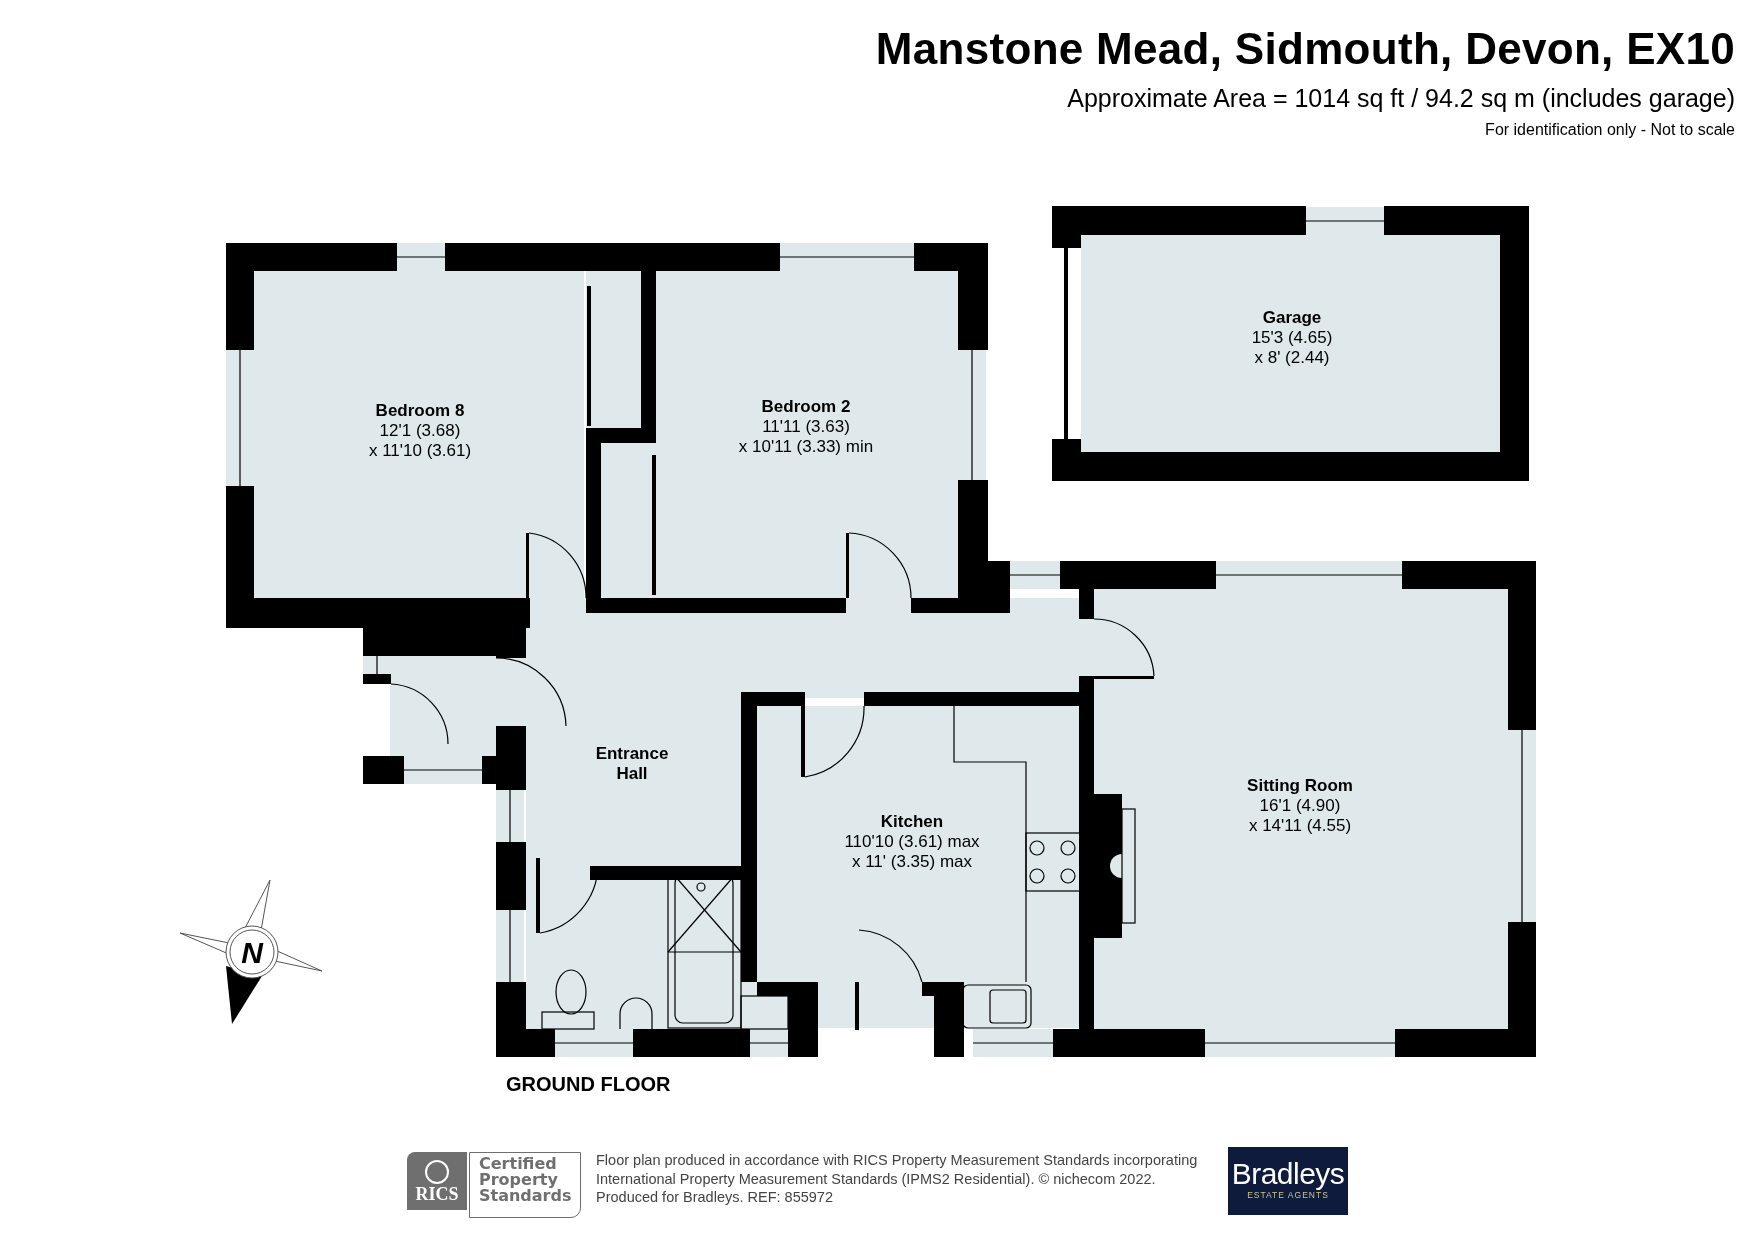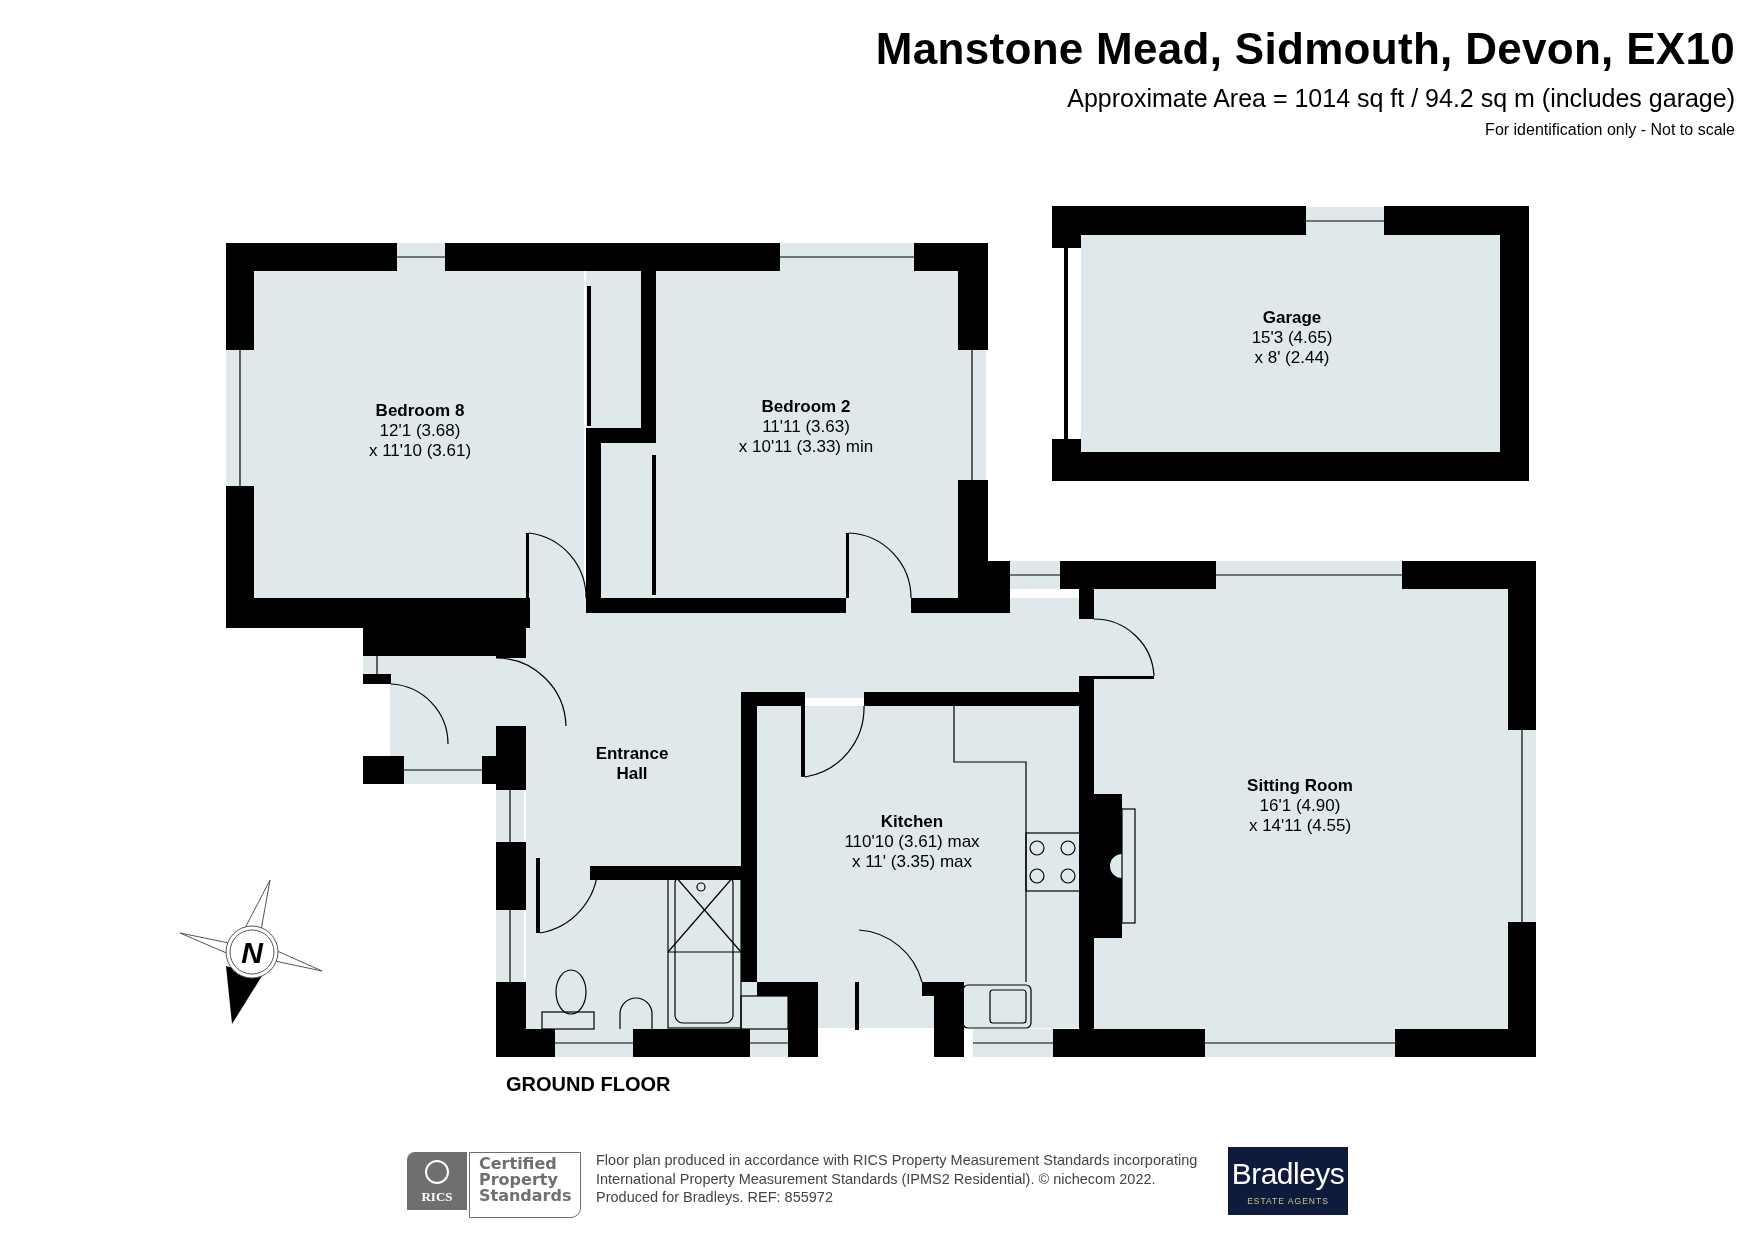--- a/index.html
+++ b/index.html
@@ -7,26 +7,26 @@
   .title { position:absolute; right:20px; top:24px; font-size:44px; font-weight:bold; white-space:nowrap; letter-spacing:0.3px; }
   .subtitle { position:absolute; right:20px; top:84px; font-size:25px; white-space:nowrap; }
   .disclaimer { position:absolute; right:20px; top:121px; font-size:16px; white-space:nowrap; }
   #plan { position:absolute; left:0; top:0; }
   .room-label { position:absolute; text-align:center; font-size:17px; line-height:20px; transform:translateX(-50%); white-space:nowrap; }
   .room-label .name { font-weight:bold; }
   .floor-label { position:absolute; left:506px; top:1073px; font-size:20px; font-weight:bold; }
   .rics { position:absolute; left:407px; top:1152px; width:176px; height:58px; }
   .rics-grey { position:absolute; left:0; top:0; width:60px; height:58px; background:#6f6f6f; border-radius:8px 0 0 0; color:#fff; }
   .rics-grey .lion { position:absolute; left:18px; top:8px; width:24px; height:24px; border-radius:50%; border:2px solid #fff; box-sizing:border-box; }
-  .rics-grey .rics-word { position:absolute; left:0; width:60px; bottom:5px; text-align:center; font-family:"Liberation Serif", serif; font-weight:bold; font-size:13px; }
+  .rics-grey .rics-word { position:absolute; left:0; width:60px; bottom:5px; text-align:center; font-family:"Liberation Serif", serif; font-weight:bold; font-size:18px; }
   .rics-cert { position:absolute; left:62px; top:0; width:112px; height:66px; border:1.5px solid #6f6f6f; border-radius:0 0 10px 0; box-sizing:border-box; padding:3px 0 0 9px; color:#6f6f6f; font-family:"DejaVu Sans", sans-serif; font-weight:bold; font-size:16px; line-height:16px; }
   .footer-text { position:absolute; left:596px; top:1151px; font-size:14.5px; line-height:18.5px; color:#444; white-space:nowrap; }
   .bradleys { position:absolute; left:1228px; top:1147px; width:120px; height:68px; background:#0e1b3d; color:#fff; text-align:center; }
   .bradleys .b-name { font-size:30px; line-height:30px; margin-top:12px; letter-spacing:-0.5px; }
-  .bradleys .b-sub { font-size:8.5px; color:#c9c68a; letter-spacing:1px; margin-top:7px; }
+  .bradleys .b-sub { font-size:8.5px; color:#c9c68a; letter-spacing:1px; margin-top:1px; }
 </style>
 </head>
 <body>
 
 <div class="title">Manstone Mead, Sidmouth, Devon, EX10</div>
 <div class="subtitle">Approximate Area = 1014 sq ft / 94.2 sq m (includes garage)</div>
 <div class="disclaimer">For identification only - Not to scale</div>
 
 <svg id="plan" width="1755" height="1241" viewBox="0 0 1755 1241">
   <g fill="#dfe9eb" stroke="none">

